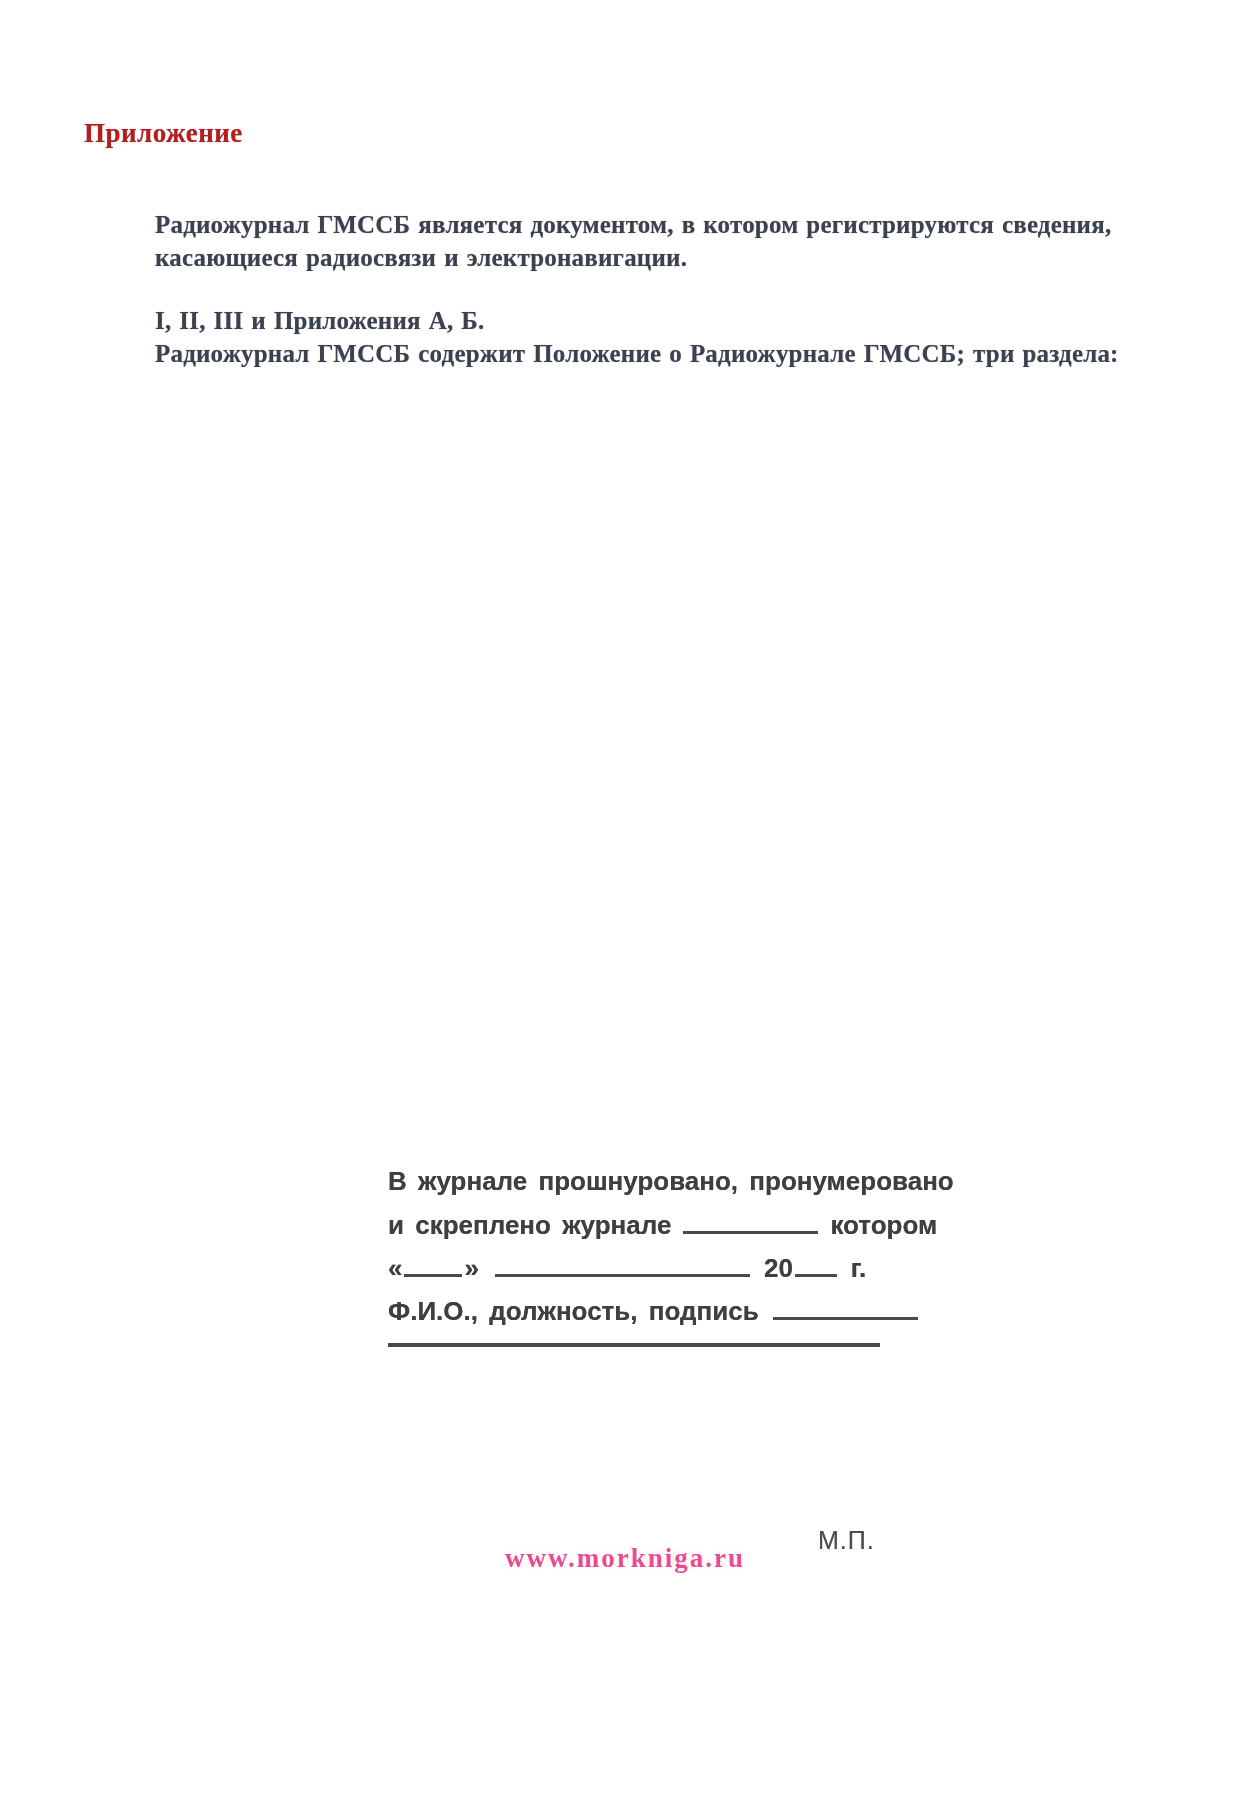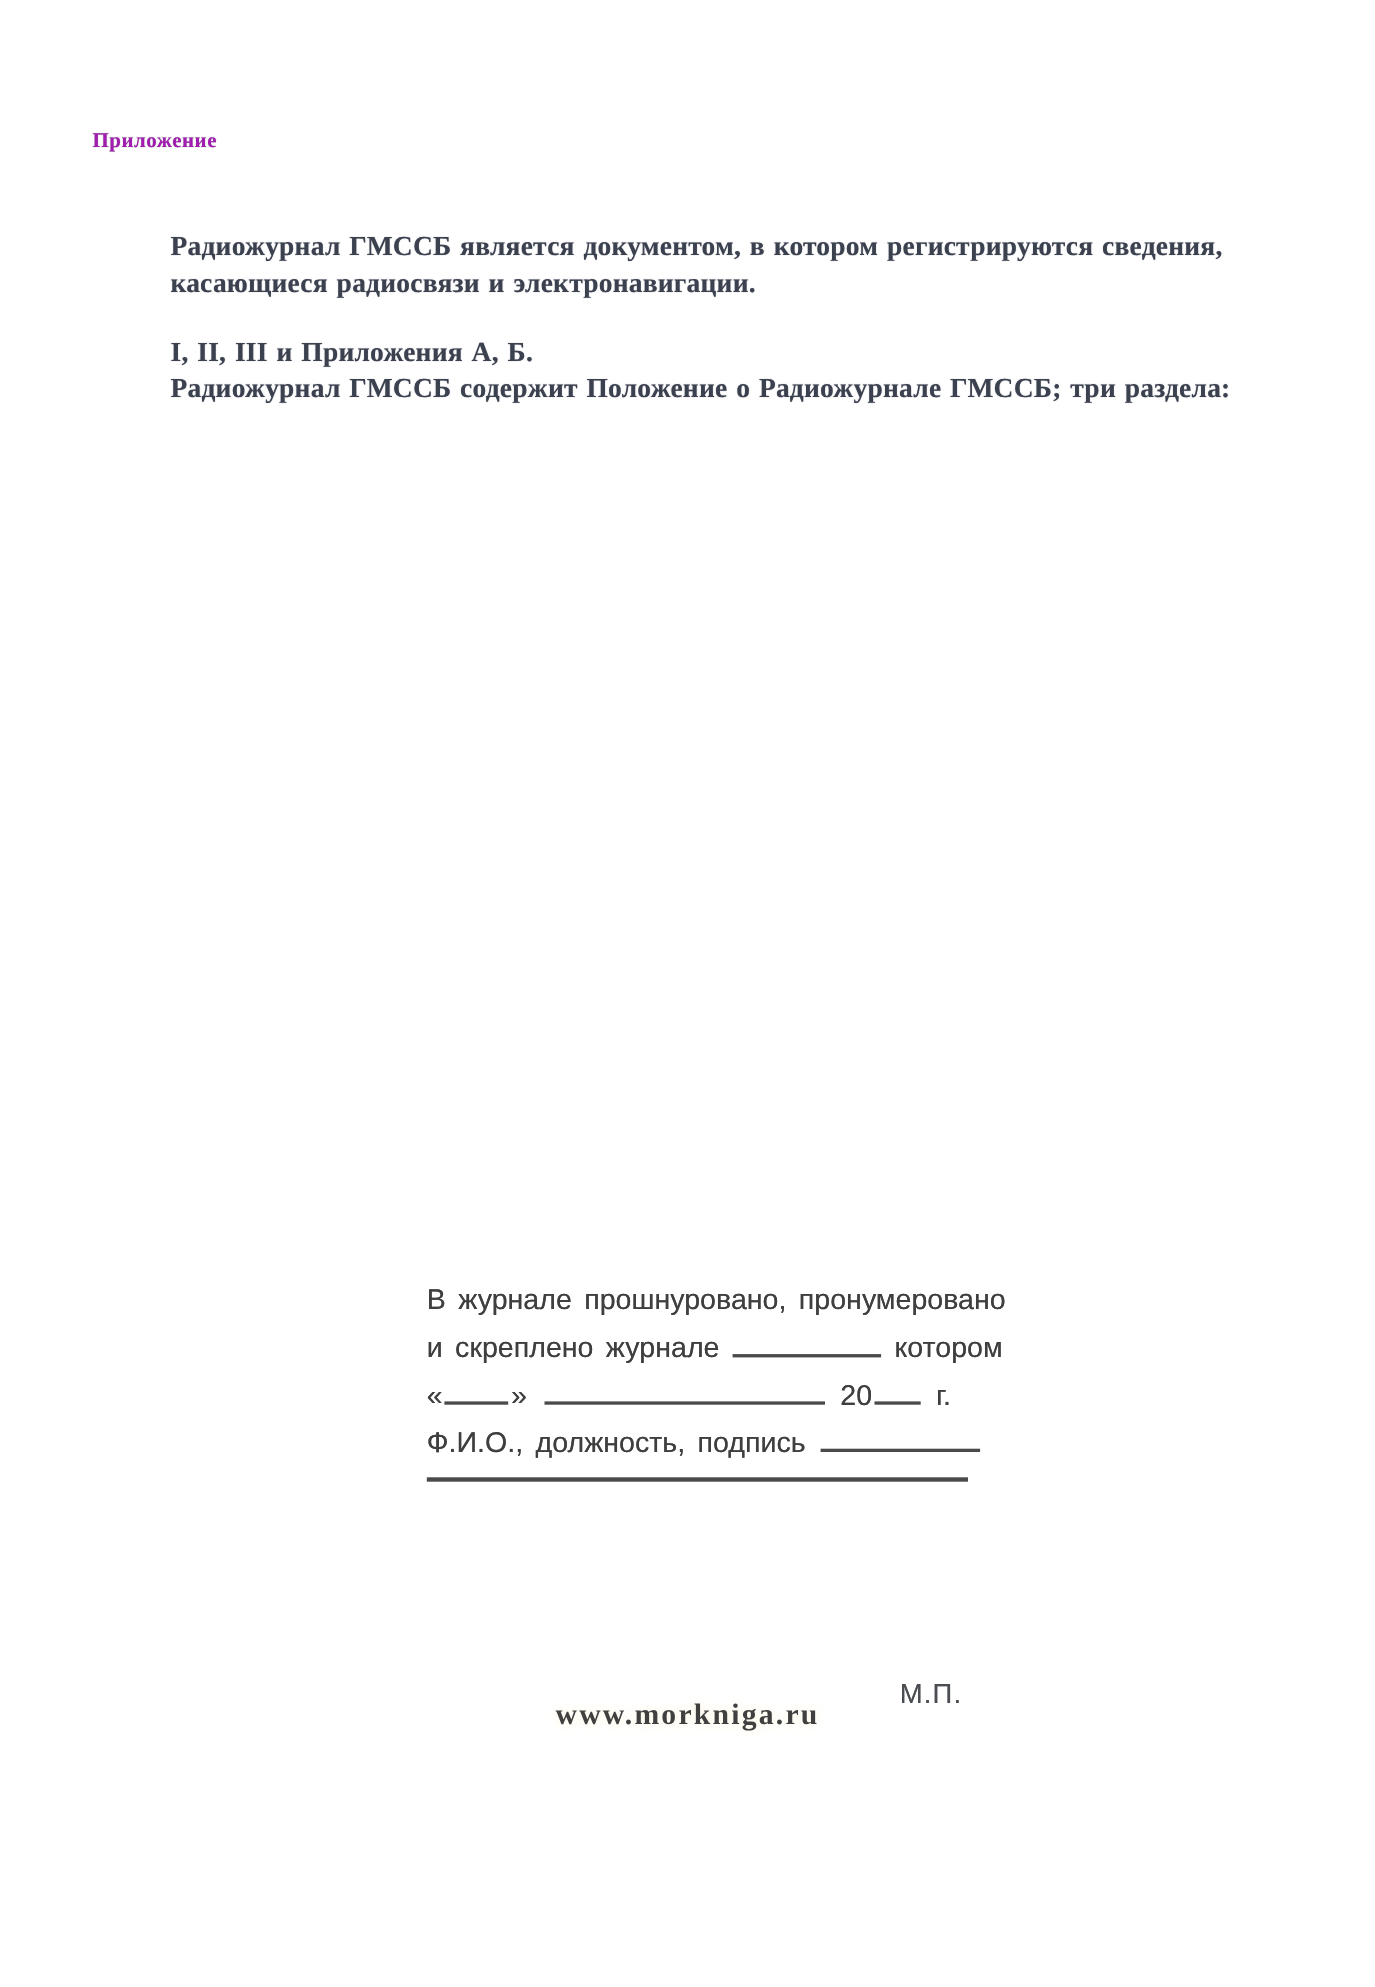--- a/index.html
+++ b/index.html
@@ -15,23 +15,23 @@
     overflow: hidden;
     font-family: "Liberation Serif", serif;
   }
   
   .heading {
     position: absolute;
     left: 84px;
     top: 118px;
     margin: 0;
     font-family: "Liberation Serif", serif;
-    font-size: 19px;
+    font-size: 27px;
     font-weight: bold;
-    color: #a21caf;
+    color: #b91c1c;
     letter-spacing: 0.5px;
     text-shadow: 0 0 1px rgba(57,64,78,0.55);
   }
   
   .body-text {
     position: absolute;
     left: 155px;
     top: 208px;
     width: 980px;
   }
@@ -50,20 +50,21 @@
   .certify {
     position: absolute;
     left: 388px;
     top: 1168px;
     width: 492px;
     font-family: "Liberation Sans", sans-serif;
     font-size: 26px;
     color: #3f3f3f;
     word-spacing: 4px;
     text-shadow: 0 0 0.6px rgba(63,63,63,0.8);
+    font-weight: bold;
   }
   .f-line {
     height: 26px;
     line-height: 26px;
     margin-bottom: 17px;
     white-space: nowrap;
   }
   .blank {
     display: inline-block;
     height: 20px;
@@ -95,21 +96,21 @@
   
   .watermark {
     position: absolute;
     left: 0;
     top: 1543px;
     width: 100%;
     text-align: center;
     font-family: "Liberation Serif", serif;
     font-size: 27px;
     font-weight: bold;
-    color: #404040;
+    color: #ec4899;
     letter-spacing: 2px;
     text-shadow: 0 0 10px rgba(250, 243, 214, 0.95);
   }
 </style>
 </head>
 <body>
 
 <div class="page">
 
   <h1 class="heading">Приложение</h1>

